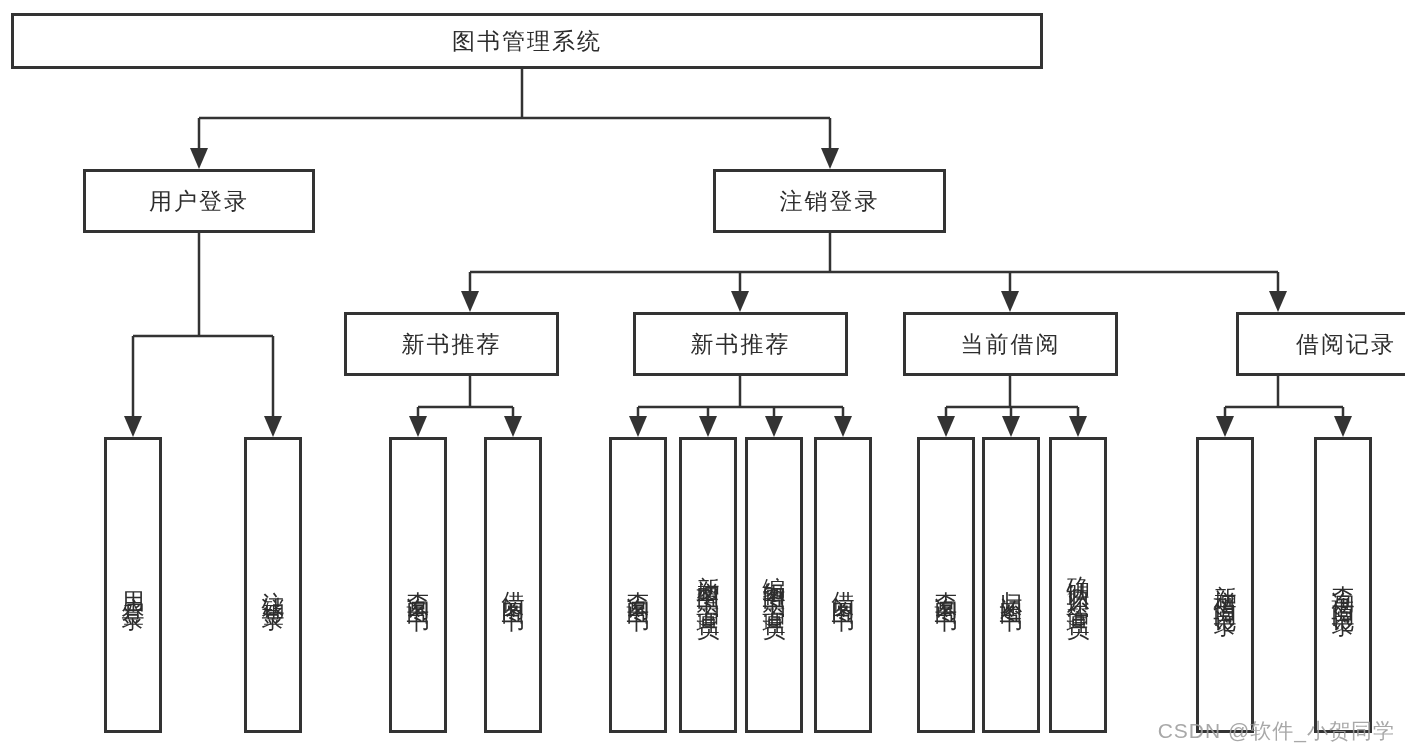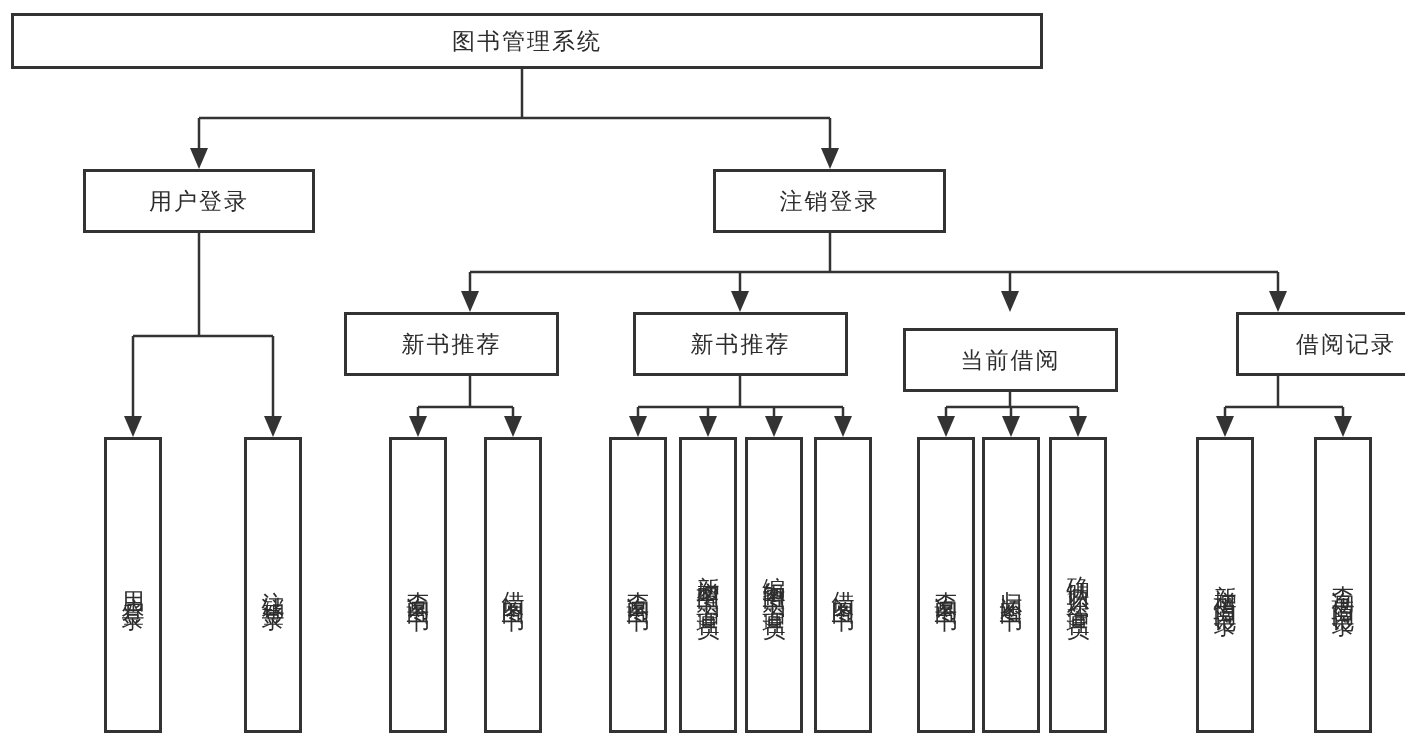--- a/index.html
+++ b/index.html
@@ -128,35 +128,36 @@
     </g>
   </svg>
 
   <div class="box h" style="left:11px; top:13px; width:1032px; height:56px;">图书管理系统</div>
 
   <div class="box h" style="left:83px; top:169px; width:232px; height:64px;">用户登录</div>
   <div class="box h" style="left:713px; top:169px; width:233px; height:64px;">注销登录</div>
 
   <div class="box h" style="left:344px; top:312px; width:215px; height:64px;">新书推荐</div>
   <div class="box h" style="left:633px; top:312px; width:215px; height:64px;">新书推荐</div>
-  <div class="box h" style="left:903px; top:312px; width:215px; height:64px;margin-top:16px;">当前借阅</div>
+  <div class="box h" style="left:903px; top:312px; width:215px; height:64px;">当前借阅</div>
   <div class="box h" style="left:1236px; top:312px; width:220px; height:64px;">借阅记录</div>
 
   <div class="box v" style="left:104px; top:437px; width:58px; height:296px;">用户登录</div>
   <div class="box v" style="left:244px; top:437px; width:58px; height:296px;">注销登录</div>
 
   <div class="box v" style="left:389px; top:437px; width:58px; height:296px;">查询图书</div>
   <div class="box v" style="left:484px; top:437px; width:58px; height:296px;">借阅图书</div>
 
   <div class="box v" style="left:609px; top:437px; width:58px; height:296px;">查询图书</div>
   <div class="box v" style="left:679px; top:437px; width:58px; height:296px;">新增图书（管理员）</div>
   <div class="box v" style="left:745px; top:437px; width:58px; height:296px;">编辑图书（管理员）</div>
   <div class="box v" style="left:814px; top:437px; width:58px; height:296px;">借阅图书</div>
 
   <div class="box v" style="left:917px; top:437px; width:58px; height:296px;">查询图书</div>
   <div class="box v" style="left:982px; top:437px; width:58px; height:296px;">归还图书</div>
   <div class="box v" style="left:1049px; top:437px; width:58px; height:296px;">确认归还（管理员）</div>
 
   <div class="box v" style="left:1196px; top:437px; width:58px; height:296px;">新增借阅记录</div>
   <div class="box v" style="left:1314px; top:437px; width:58px; height:296px;">查询借阅记录</div>
 
+  <div class="watermark">CSDN @软件_小贺同学</div>
 
 </div>
 
 </body></html>

